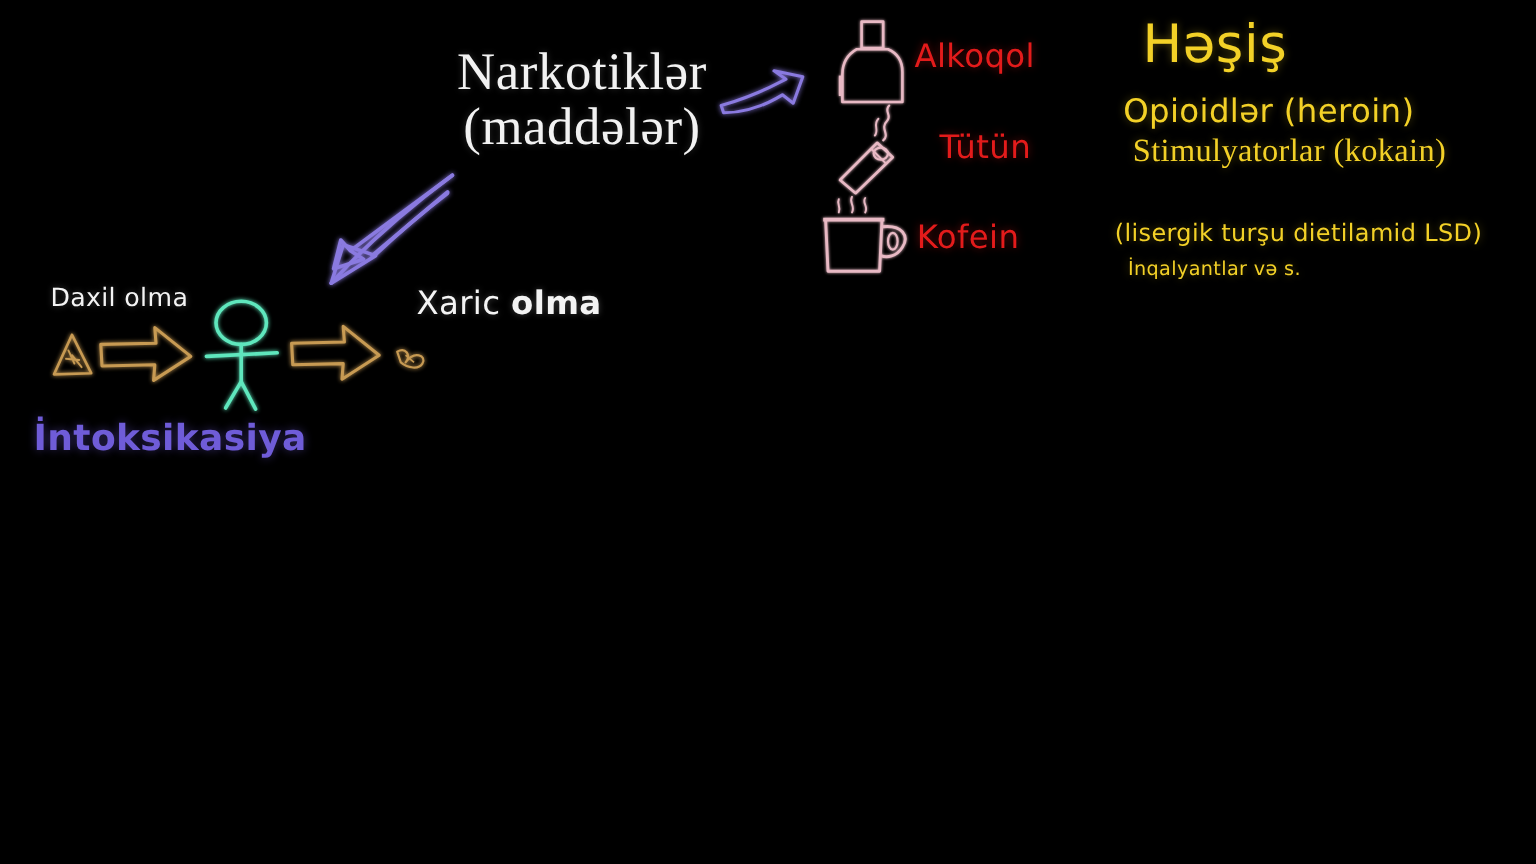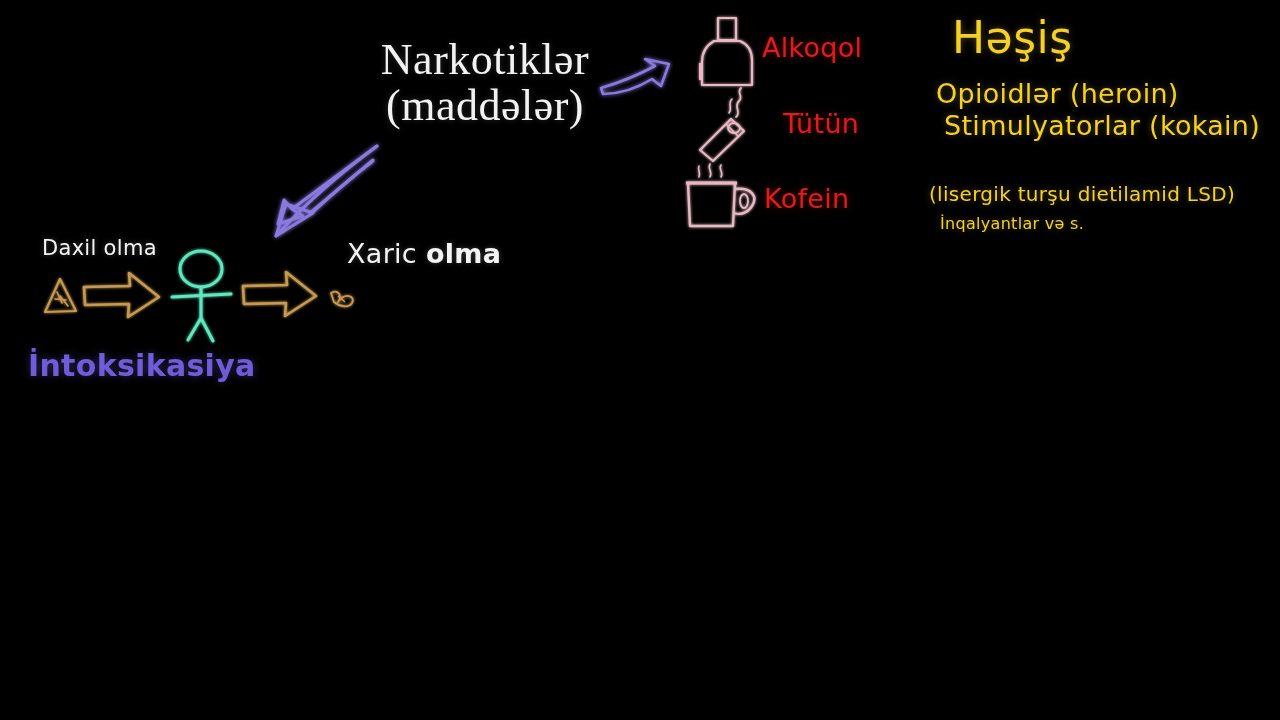--- a/index.html
+++ b/index.html
@@ -77,21 +77,21 @@
 
   
   .yellow { color: #f3d127; text-shadow: 0 0 7px rgba(243,209,39,0.35); }
   #hesis {
     left: 952px;
     top: 12px;
     font-size: 44px;
     letter-spacing: 0.5px;
   }
   #y1 { left: 936px; top: 78px;  font-size: 27px; }
-  #y2 { left: 944px; top: 110px; font-size: 27px; }
+  #y2 { left: 944px; top: 110px; font-size: 27px; font-family: Liberation Serif, serif; }
   #y3 { left: 931px; top: 150px; font-size: 27px; }
   #y4 { left: 929px; top: 182px; font-size: 20px; }
   #y5 { left: 940px; top: 214px; font-size: 16px; }
 
   
   #drawing {
     position: absolute;
     left: 0; top: 0;
     width: 1280px;
     height: 720px;

